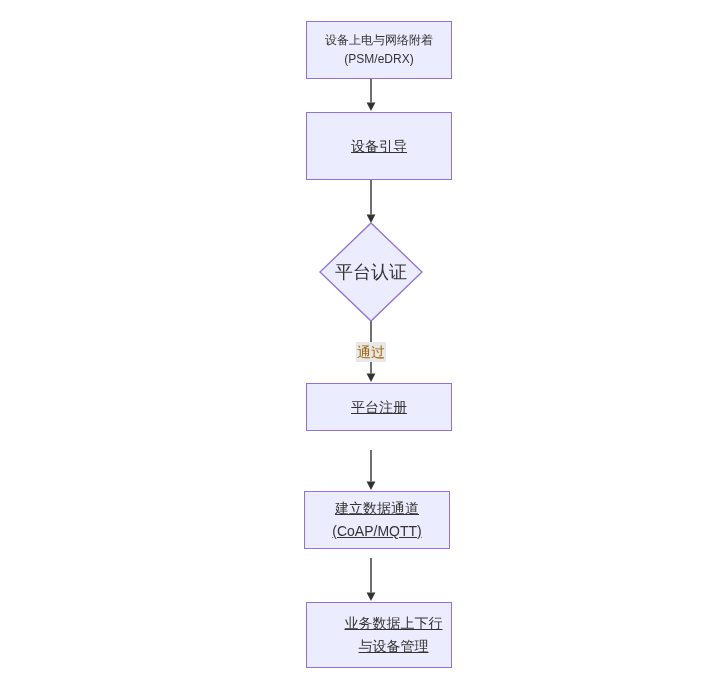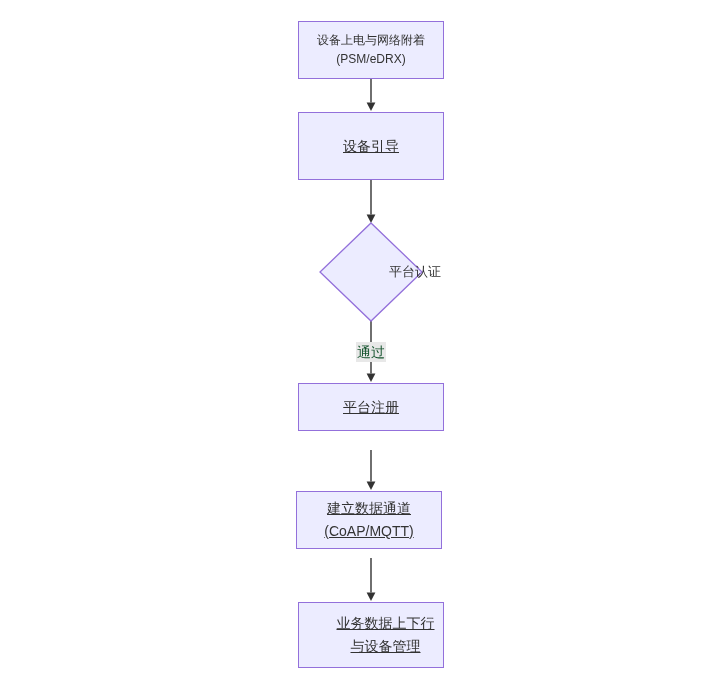--- a/index.html
+++ b/index.html
@@ -39,50 +39,50 @@
   .node {
     position: absolute;
     box-sizing: border-box;
     background: #ececff;
     border: 1.3px solid #9370db;
     color: #333333;
     display: flex;
     flex-direction: column;
     align-items: center;
     justify-content: center;
+    margin-left: 8px;
   }
   .node .line {
     white-space: nowrap;
   }
   .node-small {
     font-size: 12px;
     line-height: 19px;
   }
   .node-normal {
     font-size: 14px;
     line-height: 23px;
     text-decoration: underline;
   }
   .diamond-label {
     position: absolute;
     left: 371px;
     top: 272px;
     transform: translate(-50%, -50%);
-    font-size: 13px;
+    font-size: 18px;
     color: #333333;
     white-space: nowrap;
-    margin-left: 44px;
   }
   .edge-label {
     position: absolute;
     left: 371px;
     top: 342px;
     transform: translateX(-50%);
     background: #e8e8e8;
-    color: #14532d;
+    color: #a16207;
     font-size: 14px;
     line-height: 20px;
     padding: 0 1px;
     white-space: nowrap;
   }
 </style>
 </head>
 <body>
 
 <div class="canvas">

